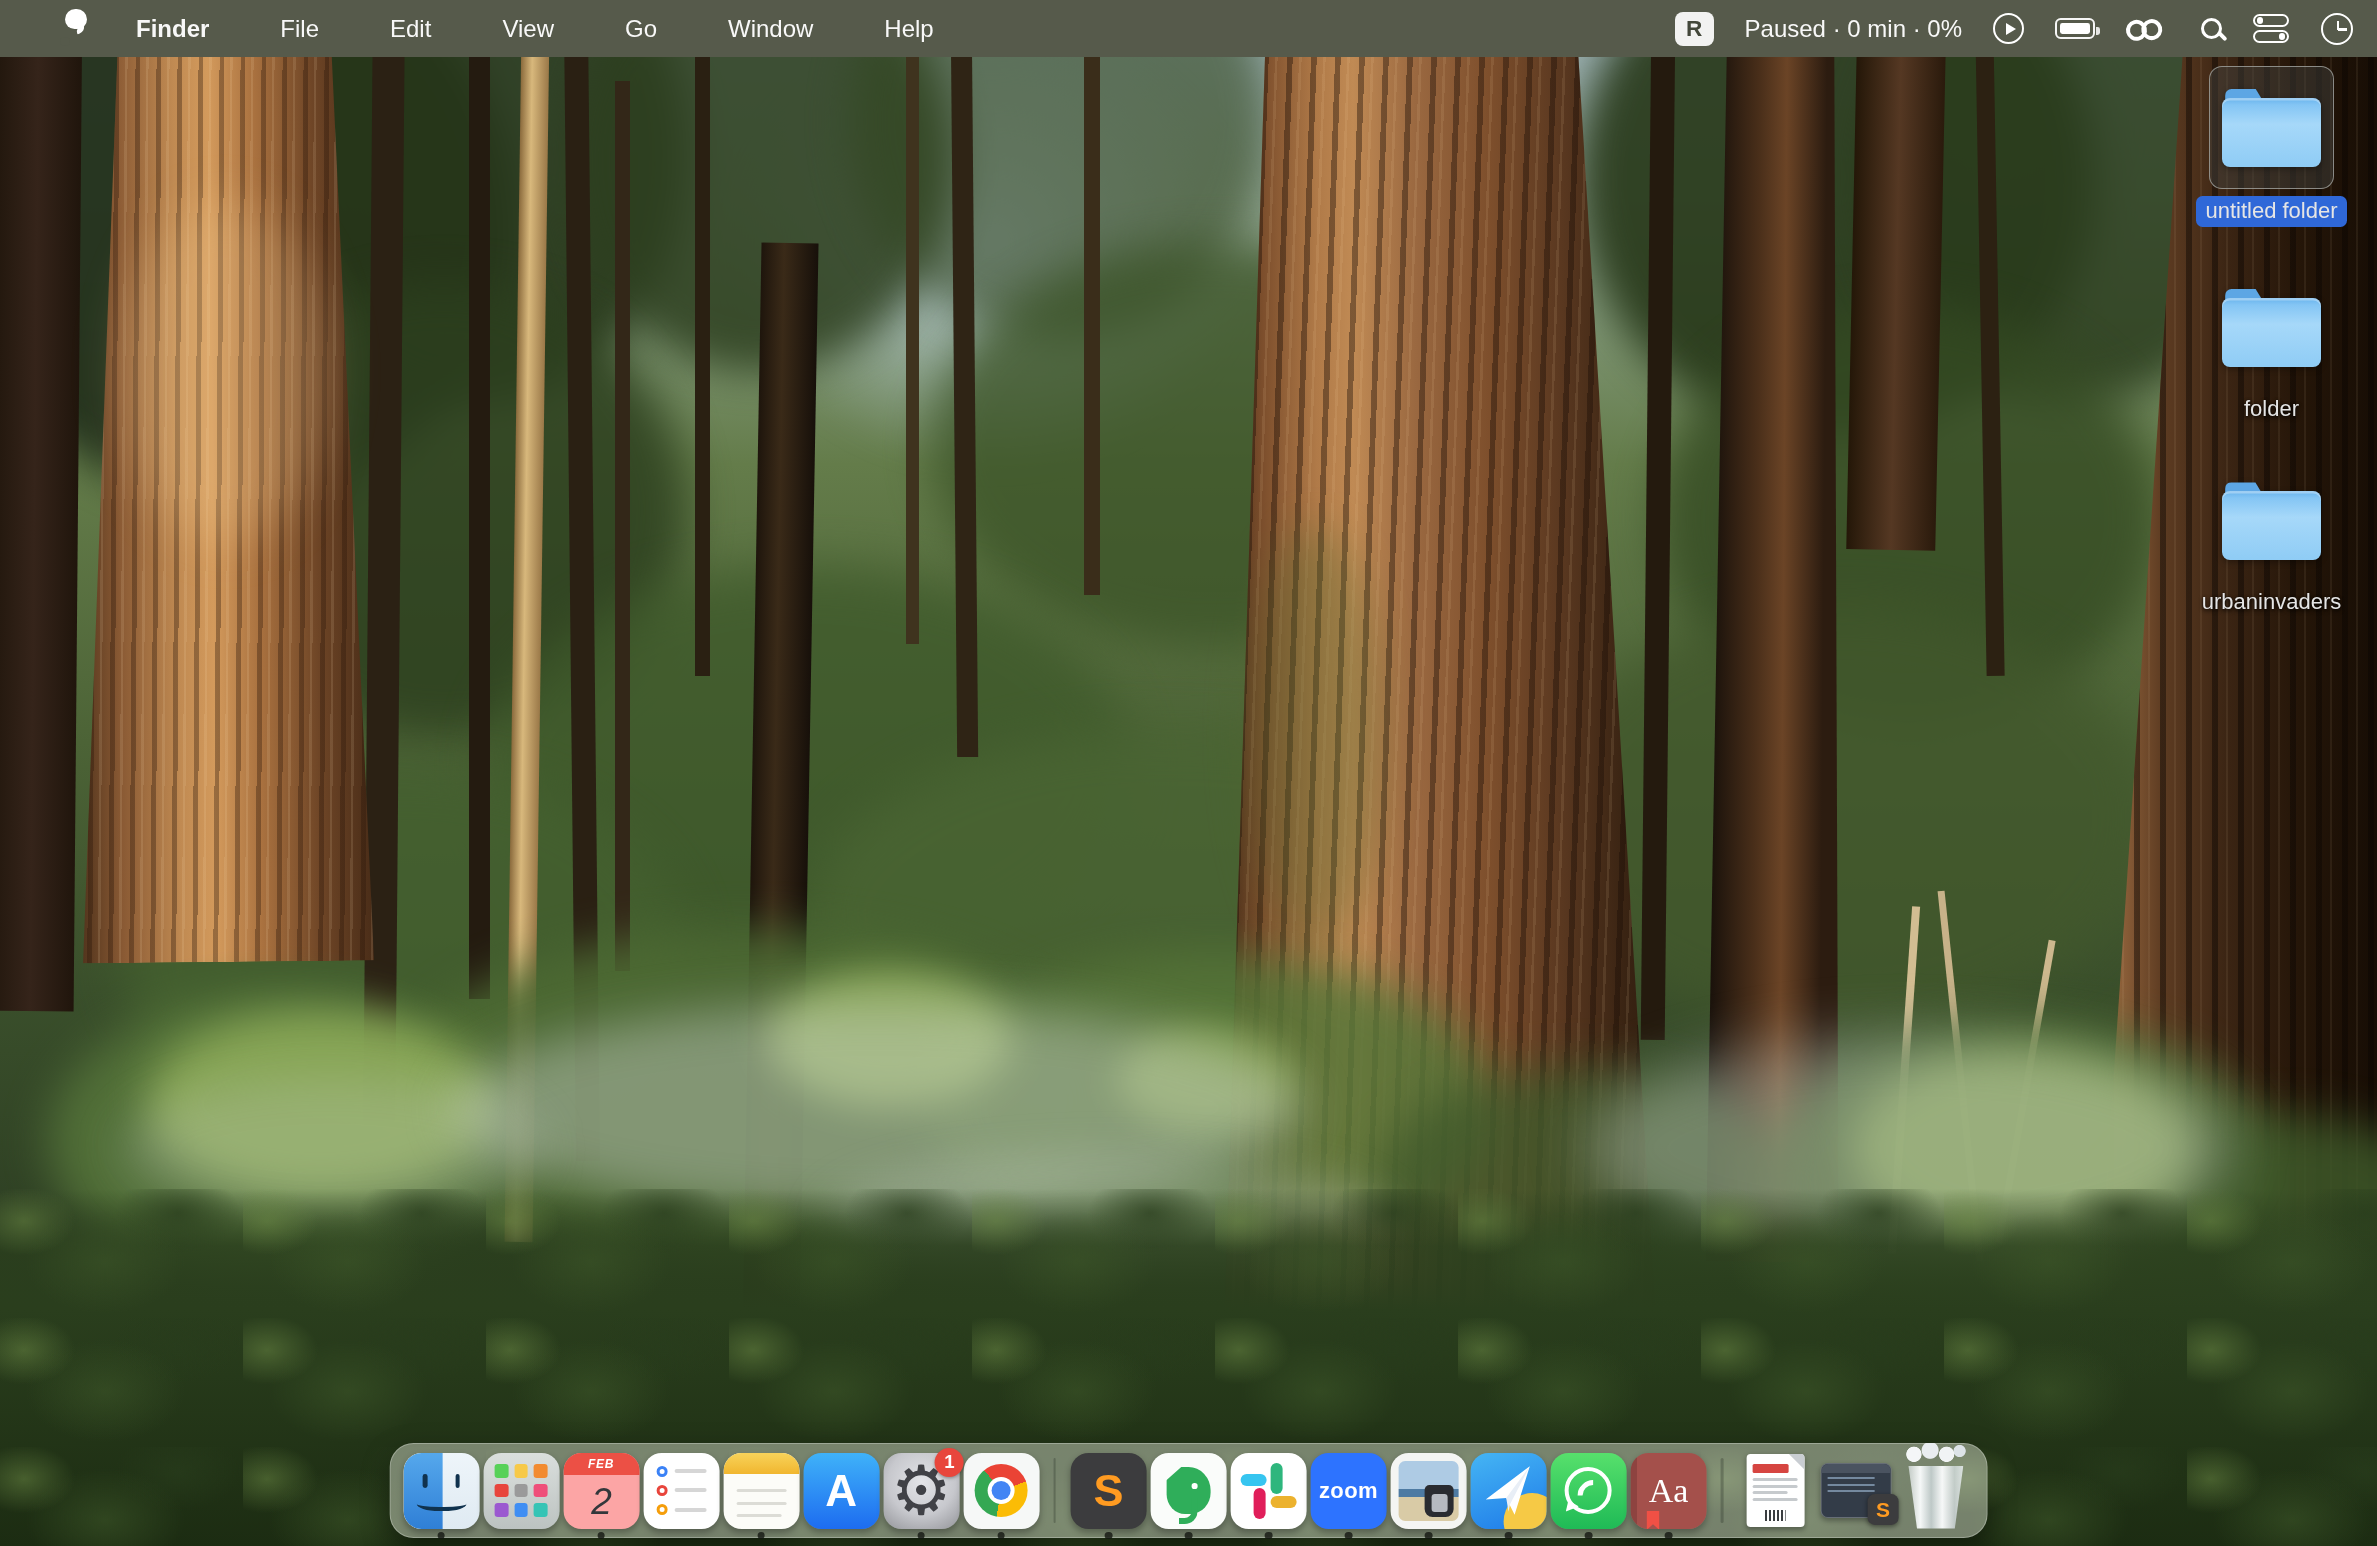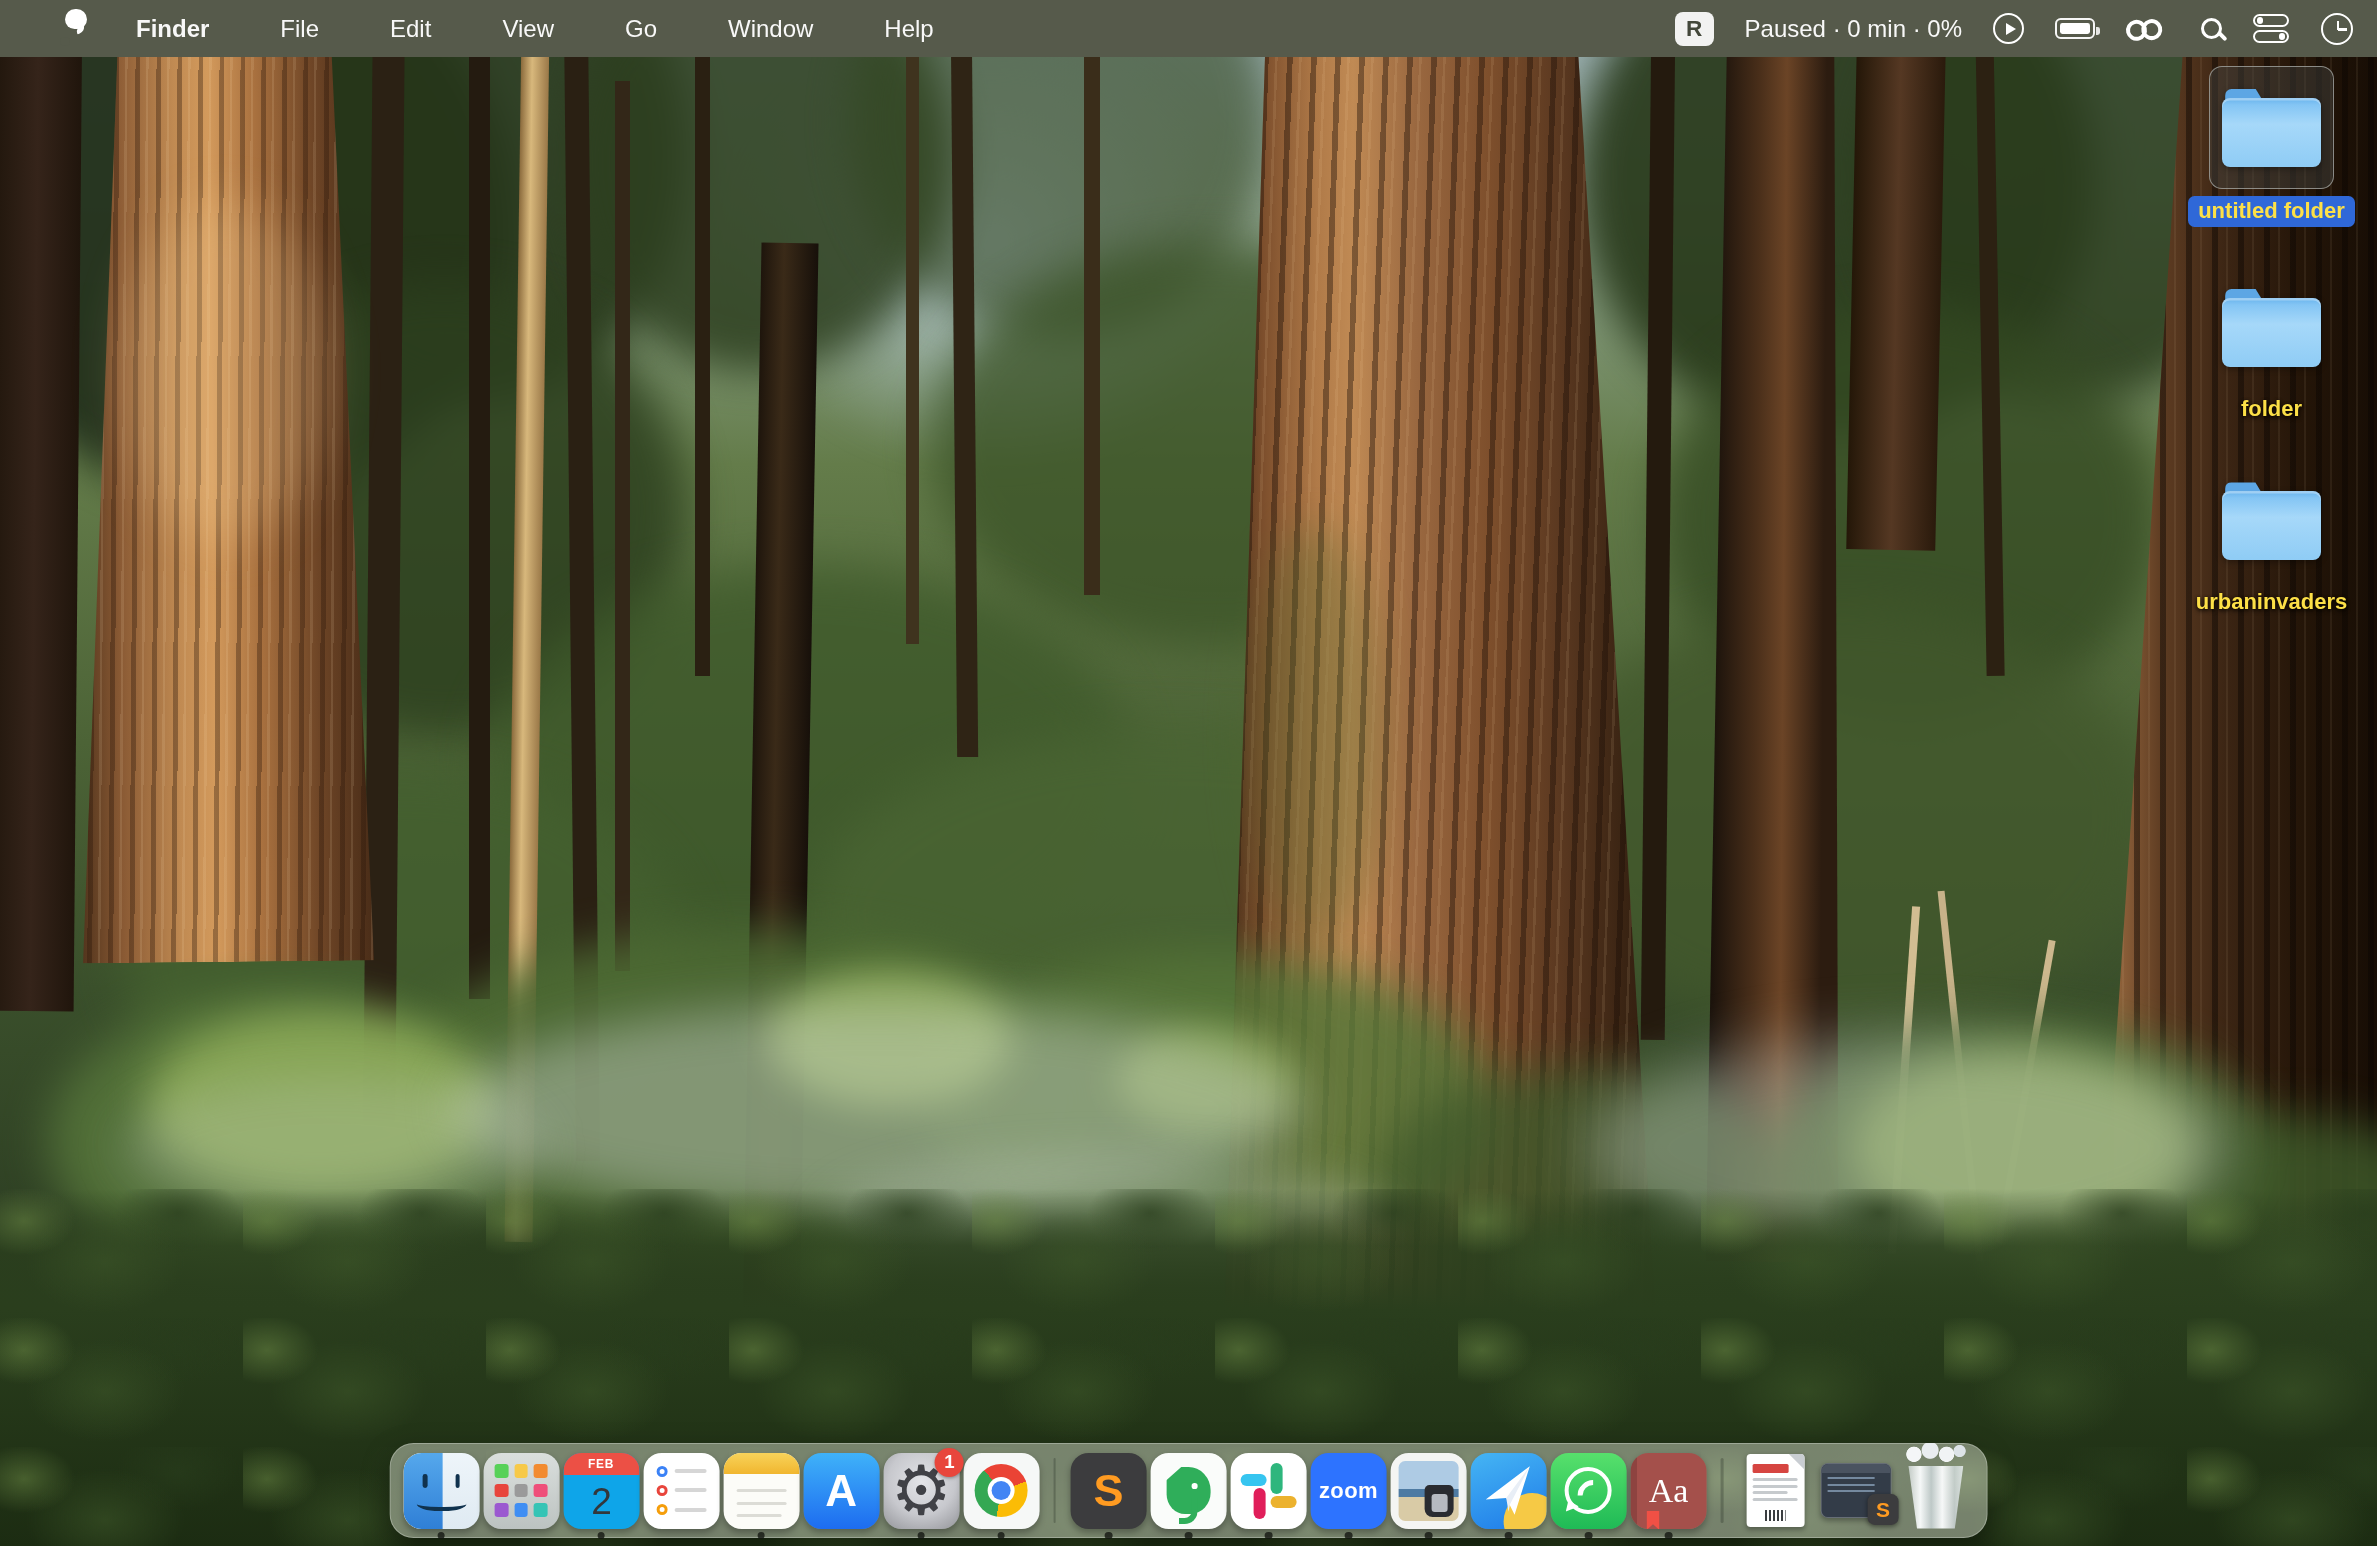--- a/index.html
+++ b/index.html
@@ -53,21 +53,21 @@
     flex-direction:column; gap:39px; z-index:40; }
   .fitem { display:flex; flex-direction:column; align-items:center; }
   .fsel { width:125px; height:123px; display:flex; align-items:center; justify-content:center; border-radius:13px; }
   .fitem.selected .fsel { background:rgba(70,72,68,.42); border:1.6px solid rgba(170,172,168,.75); }
   .folder { position:relative; width:99px; height:78px; filter:drop-shadow(0 2.4px 3.2px rgba(0,0,0,.35)); }
   .folder .tab { position:absolute; top:0; left:3.2px; width:42px; height:19.4px; background:#5da6e4;
     border-radius:6.5px 4.9px 0 0; clip-path:polygon(0 0,72% 0,100% 100%,0 100%); }
   .folder .fbody { position:absolute; left:0; right:0; top:9px; bottom:0; border-radius:8px;
     background:linear-gradient(180deg,#67b2ec 0%,#84c5f4 10%,#a6d8f9 38%,#8fccf5 100%);
     box-shadow:inset 0 2.4px 0 rgba(255,255,255,.35); }
-  .flabel { margin-top:6.5px; font-size:22px; font-weight:700; color:#fde047; text-align:center; line-height:1.15;
+  .flabel { margin-top:6.5px; font-size:22px; font-weight:400; color:#e5e5e5; text-align:center; line-height:1.15;
     text-shadow:0 1.6px 4px rgba(0,0,0,.85), 0 0 2.4px rgba(0,0,0,.6); white-space:nowrap; }
   .fitem.selected .flabel { background:#2f68d8; text-shadow:none; border-radius:6.5px; padding:2.4px 9.7px 4px; }
 
   
   .dock { position:absolute; left:50%; transform:translateX(-50%); bottom:8px; height:95px;
     display:flex; align-items:center; gap:4px; padding:0 13px;
     background:rgba(182,192,172,.58); border:0.8px solid rgba(255,255,255,.28); border-radius:24px;
     box-shadow:0 9.7px 27.5px rgba(0,0,0,.35); z-index:60; }
   .ditem { position:relative; width:76px; height:76px; display:flex; align-items:center; justify-content:center; }
   .ic { position:relative; width:76px; height:76px; border-radius:18px; overflow:hidden;
@@ -86,21 +86,21 @@
   .icon-finder .f-eye { position:absolute; top:21px; width:4.9px; height:14.6px; border-radius:2.4px; background:#10324e; }
   .icon-finder .e1 { left:19.4px; } .icon-finder .e2 { left:52px; }
   .icon-finder .f-mouth { position:absolute; left:13px; right:13px; bottom:18px; height:16px;
     border-bottom:4.9px solid #10324e; border-radius:0 0 45% 45%; }
   
   .icon-launchpad { background:linear-gradient(180deg,rgba(235,238,240,.85),rgba(205,210,214,.8));
     display:flex; align-items:center; justify-content:center; }
   .lp-grid { display:grid; grid-template-columns:repeat(3,13.7px); grid-auto-rows:13.7px; gap:5.7px; }
   .lp-grid i { border-radius:3.2px; }
   
-  .icon-calendar { background:#0ea5e9; display:flex; flex-direction:column; align-items:center; }
+  .icon-calendar { background:#fca5a5; display:flex; flex-direction:column; align-items:center;font-style:italic; }
   .cal-top { width:100%; height:22px; background:#ec5045; color:#fff; font-size:12px; font-weight:700;
     display:flex; align-items:center; justify-content:center; letter-spacing:0.8px; }
   .cal-day { flex:1; display:flex; align-items:center; justify-content:center; font-size:37px;
     font-weight:400; color:#33373b; letter-spacing:-0.8px; }
   
   .icon-reminders { background:#fff; display:flex; flex-direction:column; justify-content:center; gap:8px; padding-left:13px; }
   .rem-row { display:flex; align-items:center; gap:7.3px; }
   .rem-row i { width:11.3px; height:11.3px; border-radius:50%; border:3.6px solid; background:#fff; }
   .rem-row span { width:32px; height:4px; background:#d6d6d6; border-radius:2.4px; }
   

